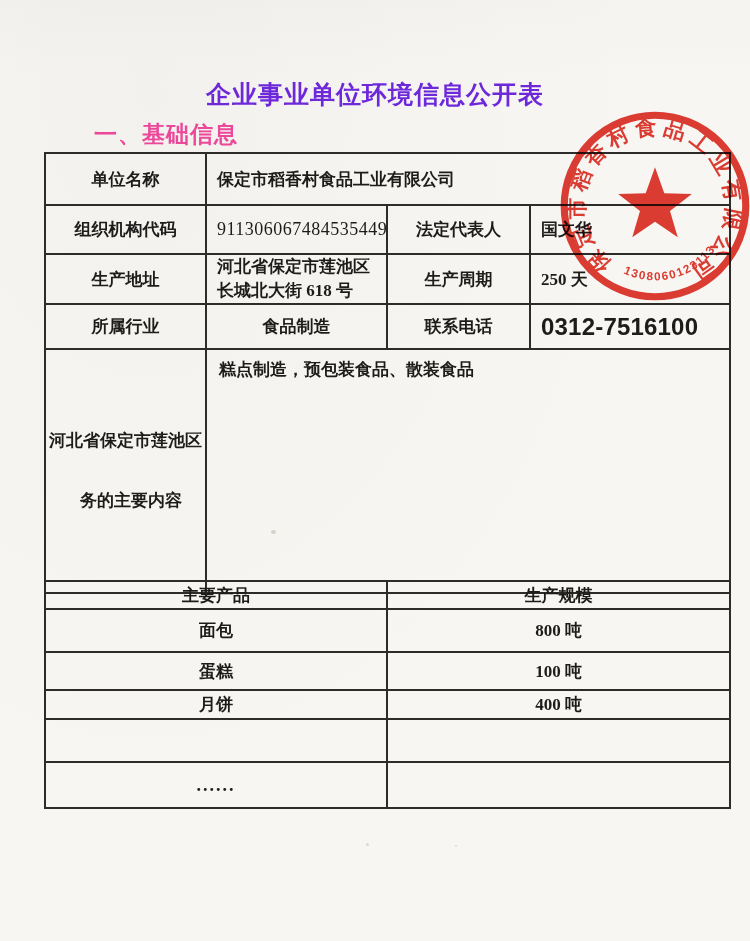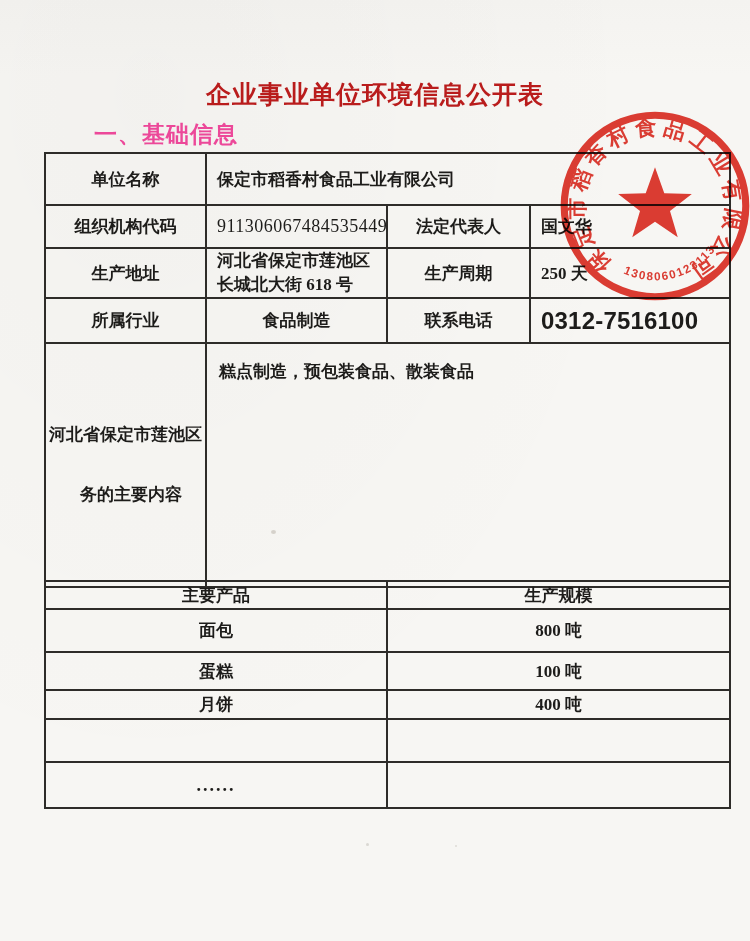--- a/index.html
+++ b/index.html
@@ -10,21 +10,21 @@
       linear-gradient(180deg,#f4f3f0 0%,#f7f6f3 8%,#f7f6f3 100%);
     font-family:"Liberation Serif","DejaVu Serif",serif;
     color:#1d1c1a;
     position:relative;
     overflow:hidden;
   }
   .page{position:absolute;inset:0;}
   .doc-title{
     position:absolute;top:78px;left:0;width:750px;
     text-align:center;font-family:"Liberation Sans","DejaVu Sans",sans-serif;
-    font-size:25px;font-weight:bold;letter-spacing:1px;color:#b91c1c;
+    font-size:25px;font-weight:bold;letter-spacing:1px;color:#6d28d9;
   }
   .section-heading{
     position:absolute;top:119px;left:94px;
     font-family:"Liberation Sans","DejaVu Sans",sans-serif;
     font-size:23px;font-weight:bold;color:#ec4899;letter-spacing:1px;
   }
   table{border-collapse:collapse;table-layout:fixed;}
   td{
     border:2px solid #2e2c29;
     font-size:17px;font-weight:600;
@@ -38,21 +38,21 @@
   .org-code{font-size:18px;font-weight:500;letter-spacing:0.5px;}
   .phone{
     font-family:"Liberation Sans","DejaVu Sans",sans-serif;
     font-size:24px;font-weight:600;letter-spacing:0.2px;
   }
   .two-line span{display:block;line-height:24px;}
   .biglabel{text-align:center;}
   .biglabel span{display:block;line-height:30px;}
   .biglabel .l2{margin-top:30px;padding-left:11px;}
   .bigval{vertical-align:top;}
-  .bigval div{padding:16px 0 0 12px;}
+  .bigval div{padding:8px 0 0 12px;}
   .dots{font-size:18px;letter-spacing:2px;font-weight:bold;}
   .stamp{
     position:absolute;left:553px;top:104px;width:204px;height:204px;
     mix-blend-mode:multiply;opacity:0.88;
     pointer-events:none;
   }
   .speck{position:absolute;background:#b9b4ab;border-radius:50%;}
   .s1{left:271px;top:530px;width:5px;height:4px;opacity:.55;}
   .s2{left:366px;top:843px;width:3px;height:3px;opacity:.45;}
   .s3{left:455px;top:845px;width:2px;height:2px;opacity:.4;}
@@ -70,21 +70,21 @@
         <col style="width:161px">
         <col style="width:181px">
         <col style="width:143px">
         <col style="width:200px">
       </colgroup>
     <tbody>
         <tr style="height:52px">
       <td class="c-center">单位名称</td>
       <td class="val-left" colspan="3">保定市稻香村食品工业有限公司</td>
     </tr>
-    <tr style="height:43px">
+    <tr style="height:49px">
       <td class="c-center">组织机构代码</td>
       <td class="val-left org-code">911306067484535449</td>
       <td class="c-center">法定代表人</td>
       <td class="val-left">国文华</td>
     </tr>
     <tr style="height:45px">
       <td class="c-center">生产地址</td>
       <td class="val-left two-line">
         <span>河北省保定市莲池区</span>
         <span>长城北大街 618 号</span>

